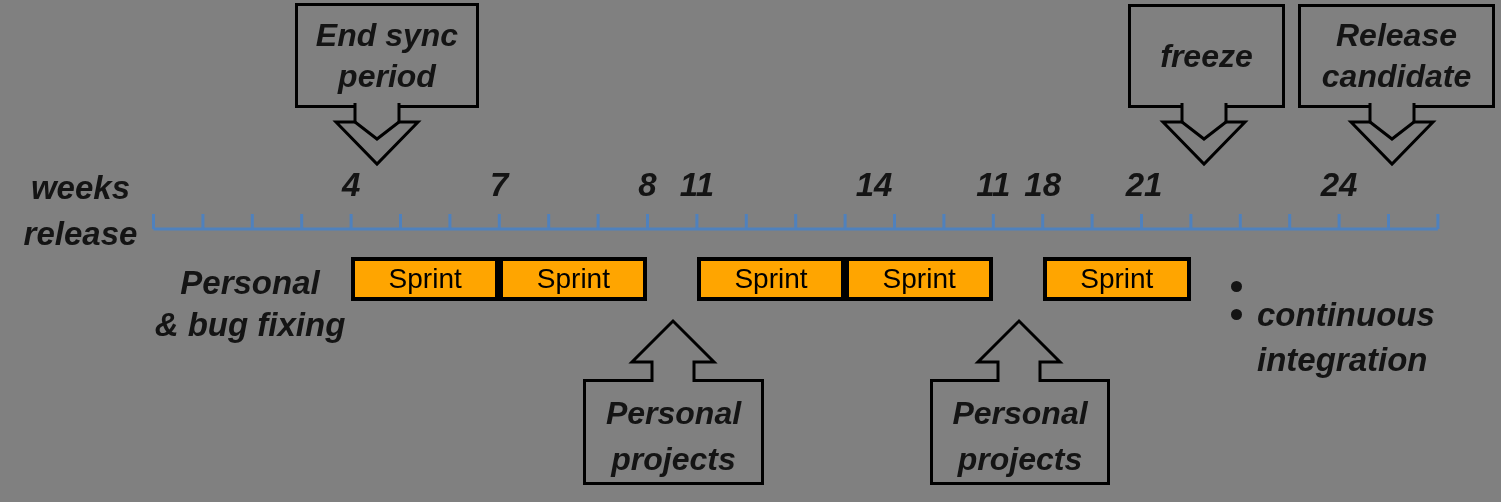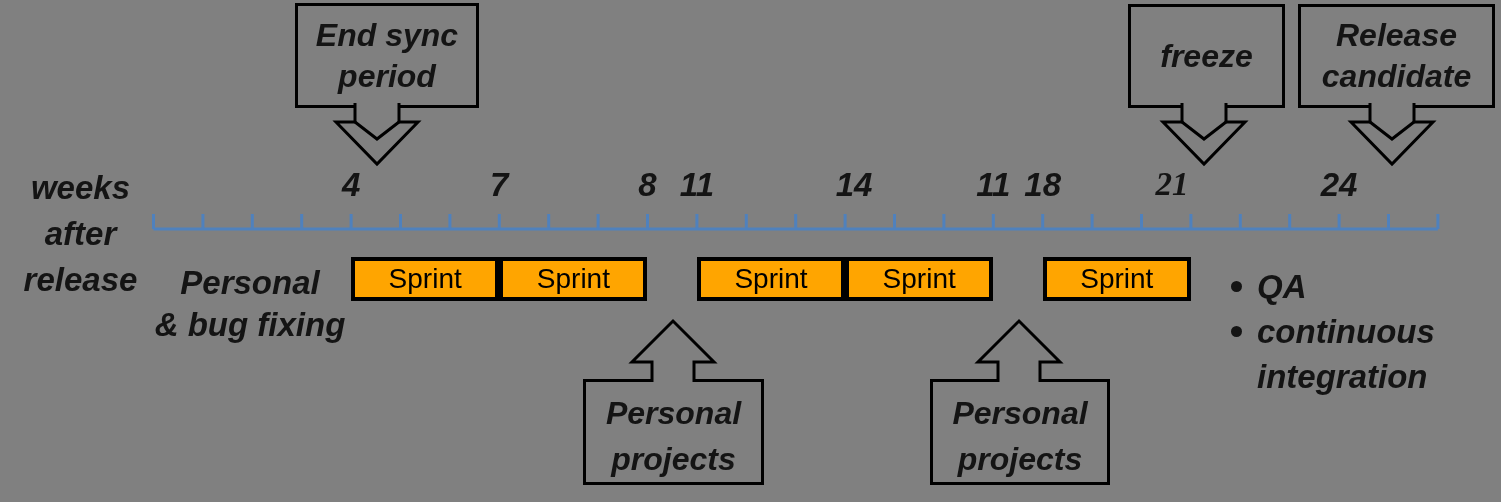--- a/index.html
+++ b/index.html
@@ -54,21 +54,20 @@
   .arrow-outline{stroke:var(--line); stroke-width:3; fill:var(--bg); stroke-miterlimit:8;}
   .arrow-notch{stroke:var(--line); stroke-width:3; fill:none; stroke-miterlimit:8;}
 </style>
 </head>
 <body>
 
 <div class="stage">
 
   <div class="axis-label it">
     <div>weeks</div>
-    <div>after</div>
     <div>release</div>
   </div>
 
   <div class="planning it">
     <div>Personal</div>
     <div>&amp; bug fixing</div>
   </div>
 
   <div class="callout top" style="left:286px; top:3px; width:184px; height:105px;margin-left:9px;">
     <div>End sync</div>
@@ -87,37 +86,36 @@
     <div>projects</div>
   </div>
   <div class="callout bottom" style="left:930px; top:379px; width:180px; height:106px;">
     <div>Personal</div>
     <div>projects</div>
   </div>
 
   <div class="notes">
     <div class="note">
       <span class="dot"></span>
-      <span class="txt it">QA</span>
     </div>
     <div class="note">
       <span class="dot"></span>
       <span class="txt it">continuous integration</span>
     </div>
   </div>
 
   <div id="week-labels">
       <div class="week-num" style="left: 321.1px;">4</div>
       <div class="week-num" style="left: 469.3px;">7</div>
       <div class="week-num" style="left: 617.5px;">8</div>
       <div class="week-num" style="left: 666.9px;">11</div>
-      <div class="week-num" style="left: 824px;">14</div>
+      <div class="week-num" style="left: 844px;">14</div>
       <div class="week-num" style="left: 963.3px;">11</div>
       <div class="week-num" style="left: 1012.7px;">18</div>
-      <div class="week-num" style="left: 1142px; font-family: Liberation Serif, serif;">21</div>
+      <div class="week-num" style="left: 1114px;">21</div>
       <div class="week-num" style="left: 1309.1px;">24</div>
     </div>
   <div id="sprint-row">
       <div class="sprint" style="left: 351.1px; width: 148.2px;">
         <span>Sprint</span>
       </div>
       <div class="sprint" style="left: 499.3px; width: 148.2px;">
         <span>Sprint</span>
       </div>
       <div class="sprint" style="left: 696.9px; width: 148.2px;">

